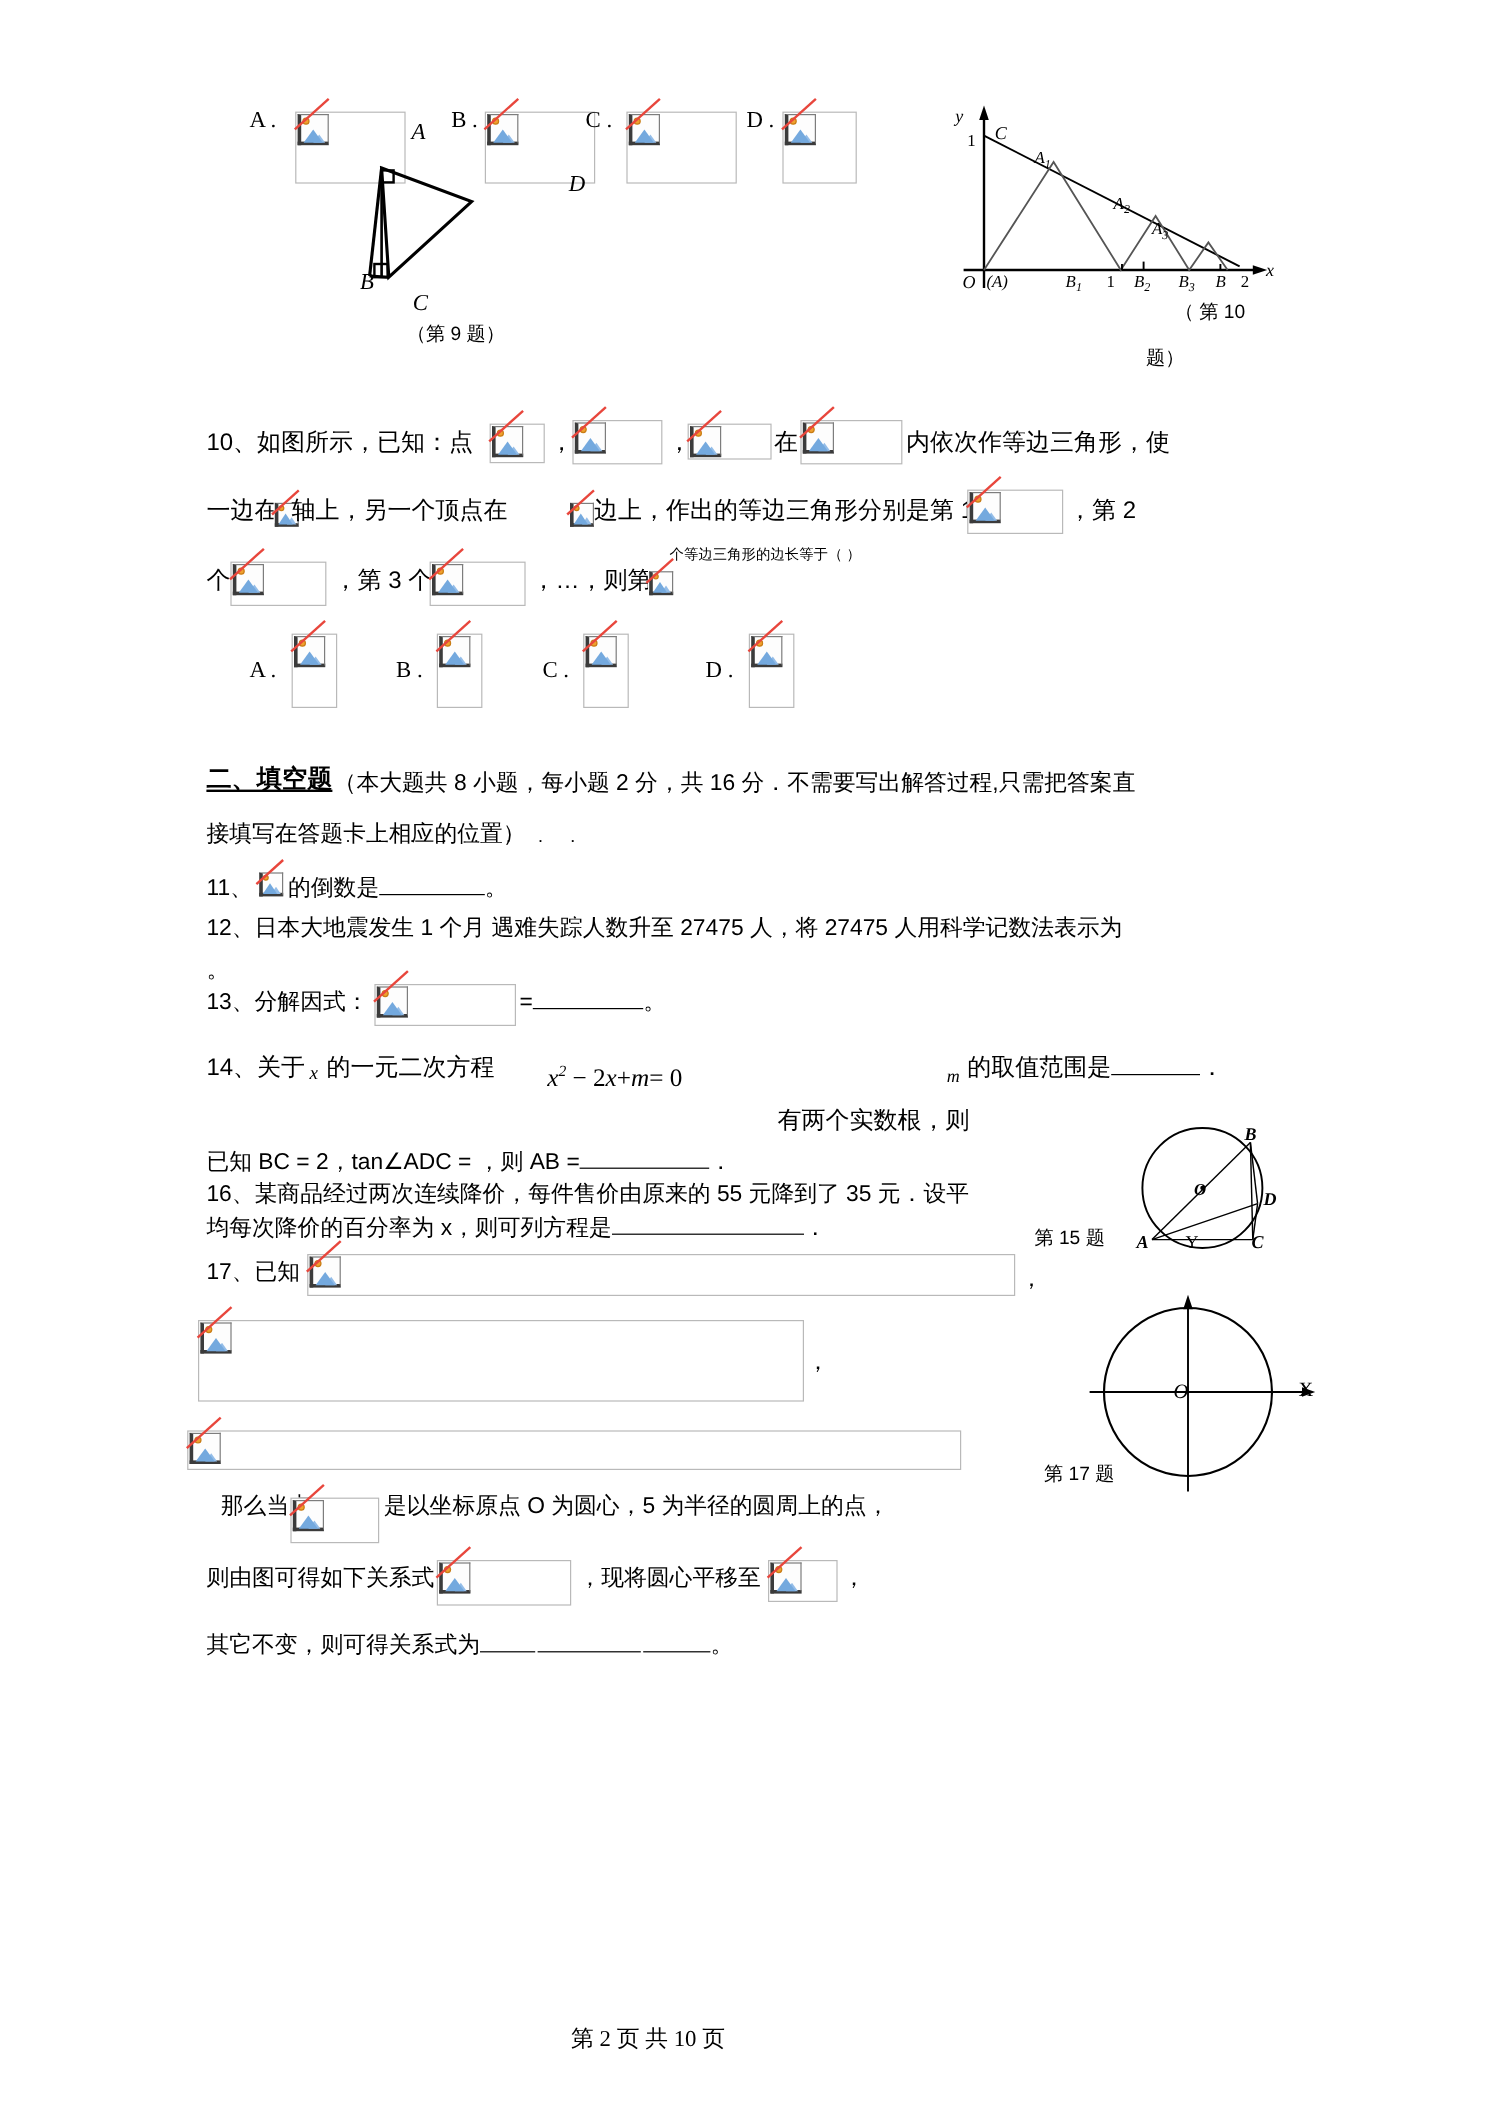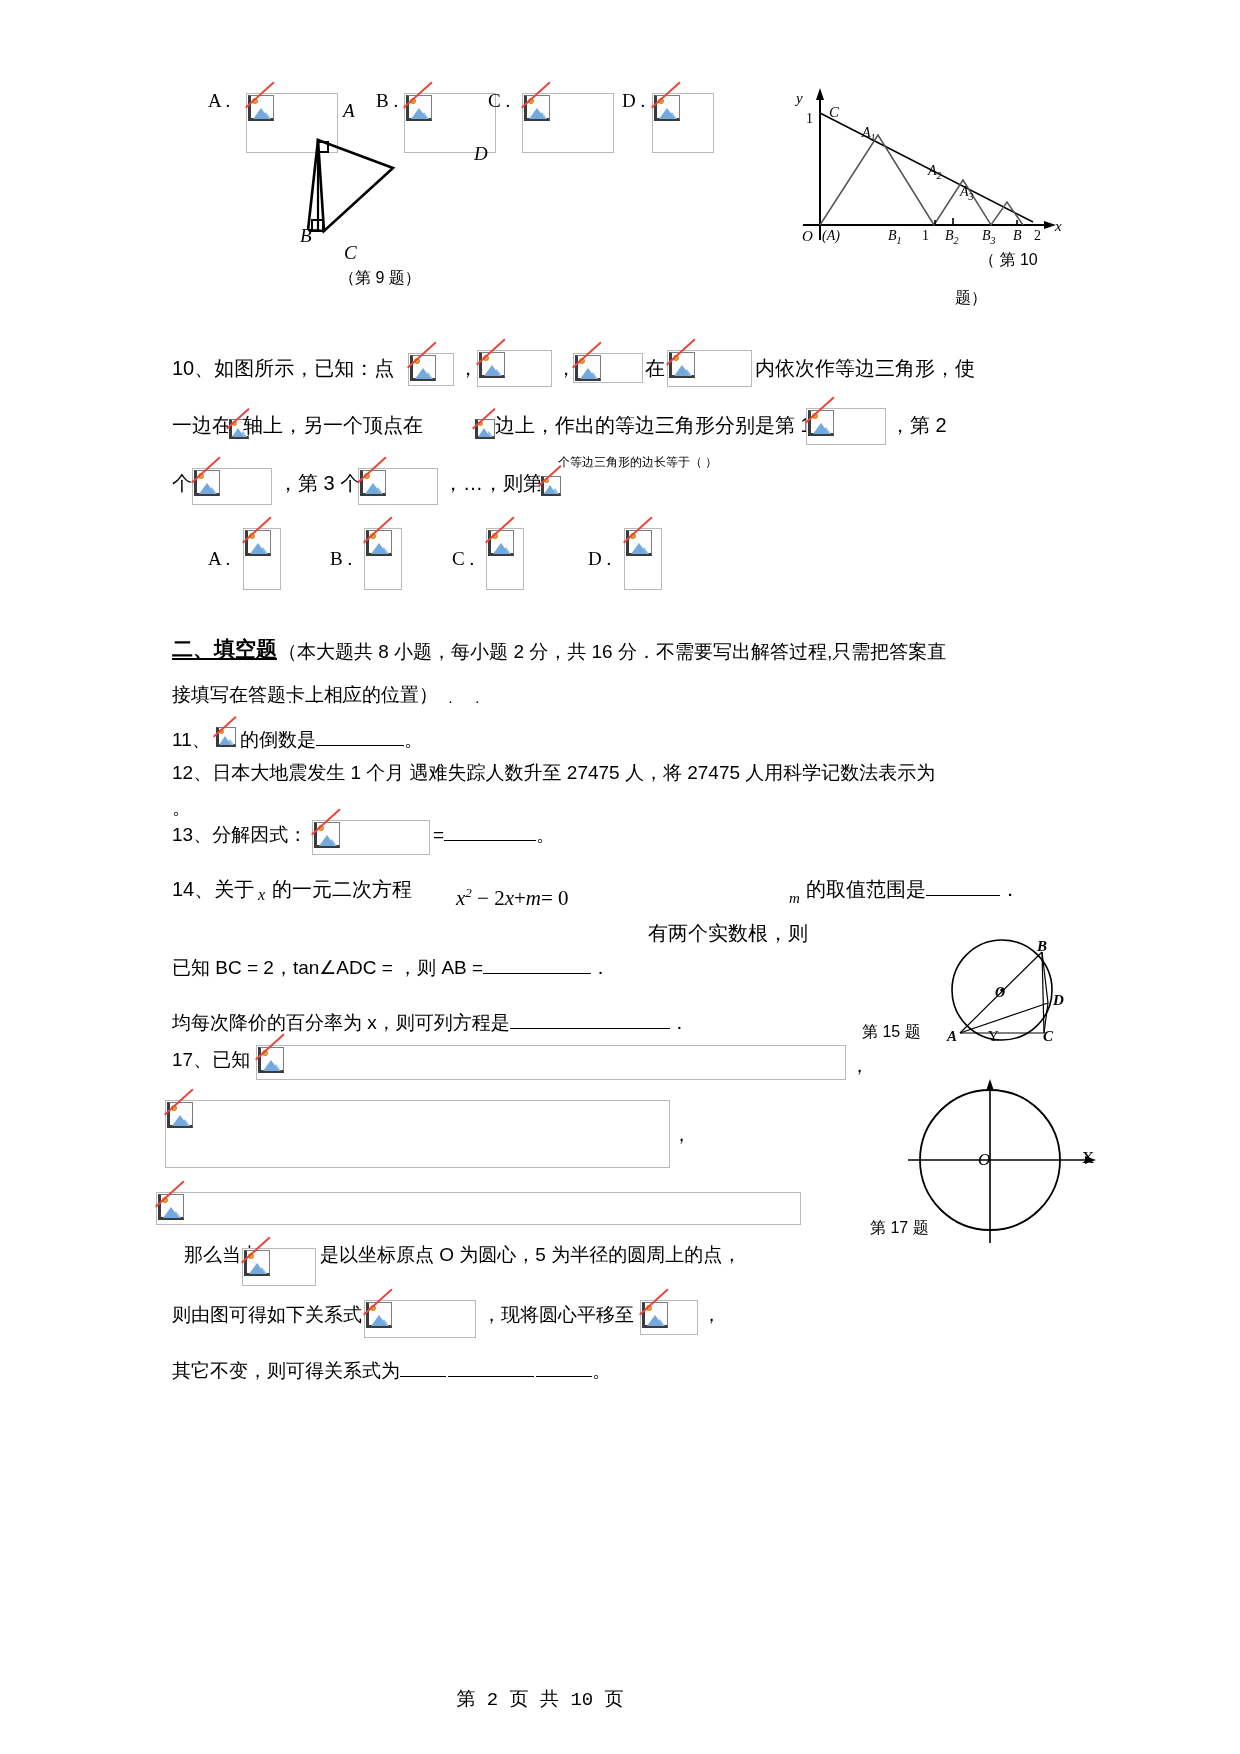--- a/index.html
+++ b/index.html
@@ -73,21 +73,21 @@
   .optlabel{font-family:"Liberation Serif",serif;font-size:19px;}
 
   .blank-line{display:inline-block;border-bottom:1.5px solid #000;}
 
   .caption{font-size:16px;}
   .dots{letter-spacing:9px;font-size:15px;}
 
   svg{display:block;overflow:visible;}
   .footer{
     position:absolute;left:0;bottom:42px;width:1080px;text-align:center;
-    font-size:19px;font-family:Liberation Mono, monospace;
+    font-size:19px;font-family:Liberation Serif, serif;
   }
 </style>
 </head>
 <body>
 
 <div class="page">
 
   <div class="t optlabel" style="left:208px;top:90px;">A .</div>
   <div class="bimg" style="position:absolute;left:246px;top:93px;width:92px;height:60px;">
       <span class="gl">
@@ -369,20 +369,21 @@
     <circle cx="62" cy="55" r="1.8" fill="#000"></circle>
   </svg>
   <div class="t ital ser b" style="left:1037px;top:938px;font-size:15px;">B</div>
   <div class="t ital ser b" style="left:1053px;top:992px;font-size:15px;">D</div>
   <div class="t ital ser b" style="left:1043px;top:1028px;font-size:15px;">C</div>
   <div class="t ital ser b" style="left:947px;top:1028px;font-size:15px;">A</div>
   <div class="t ital ser b" style="left:995px;top:985px;font-size:14px;">O</div>
   <div class="t ser" style="left:988px;top:1028px;font-size:15px;">Y</div>
   <div class="t cn caption" style="left:862px;top:1022px;">第 15 题</div>
 
+  <div class="t cn" style="left:172px;top:982px;font-size:19px;">16、某商品经过两次连续降价，每件售价由原来的 55 元降到了 35 元．设平</div>
   <div class="t cn" style="left:172px;top:1010px;font-size:19px;"><span>均每次降价的百分率为 x，则可列方程是</span><span class="blank-line" style="width:160px;height:17px;"></span><span>．</span></div>
 
   <div class="t cn" style="left:172px;top:1047px;font-size:19px;">17、已知</div>
   <div class="bimg" style="position:absolute;left:256px;top:1045px;width:590px;height:35px;">
       <span class="gl">
         <span class="sun"></span>
         <span class="mtn2"></span>
         <span class="mtn"></span>
       </span>
       <span class="slash"></span>

